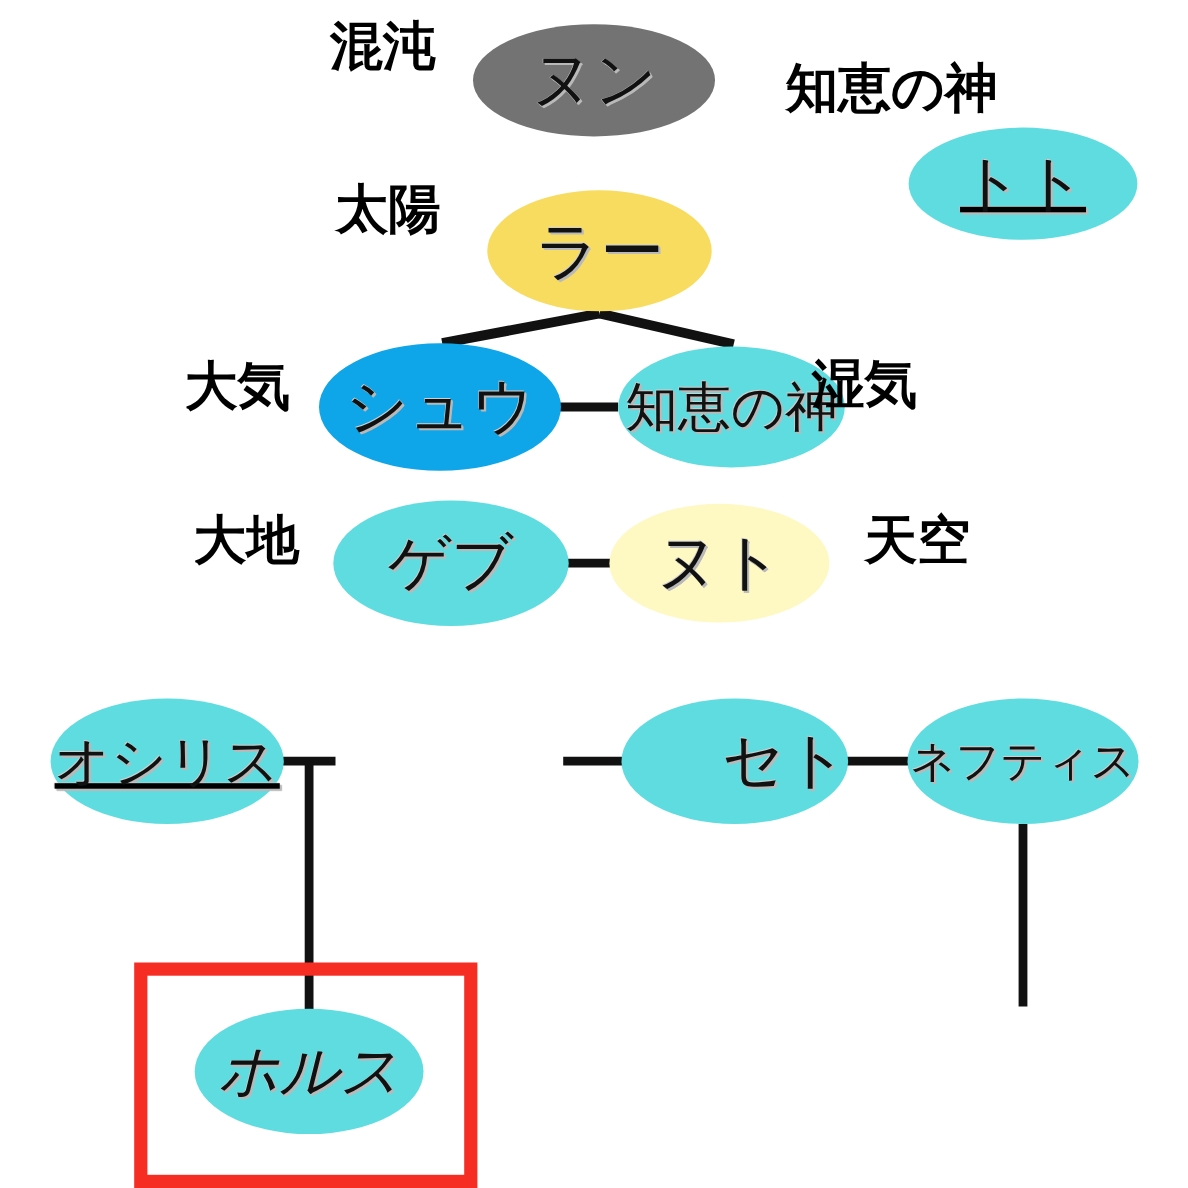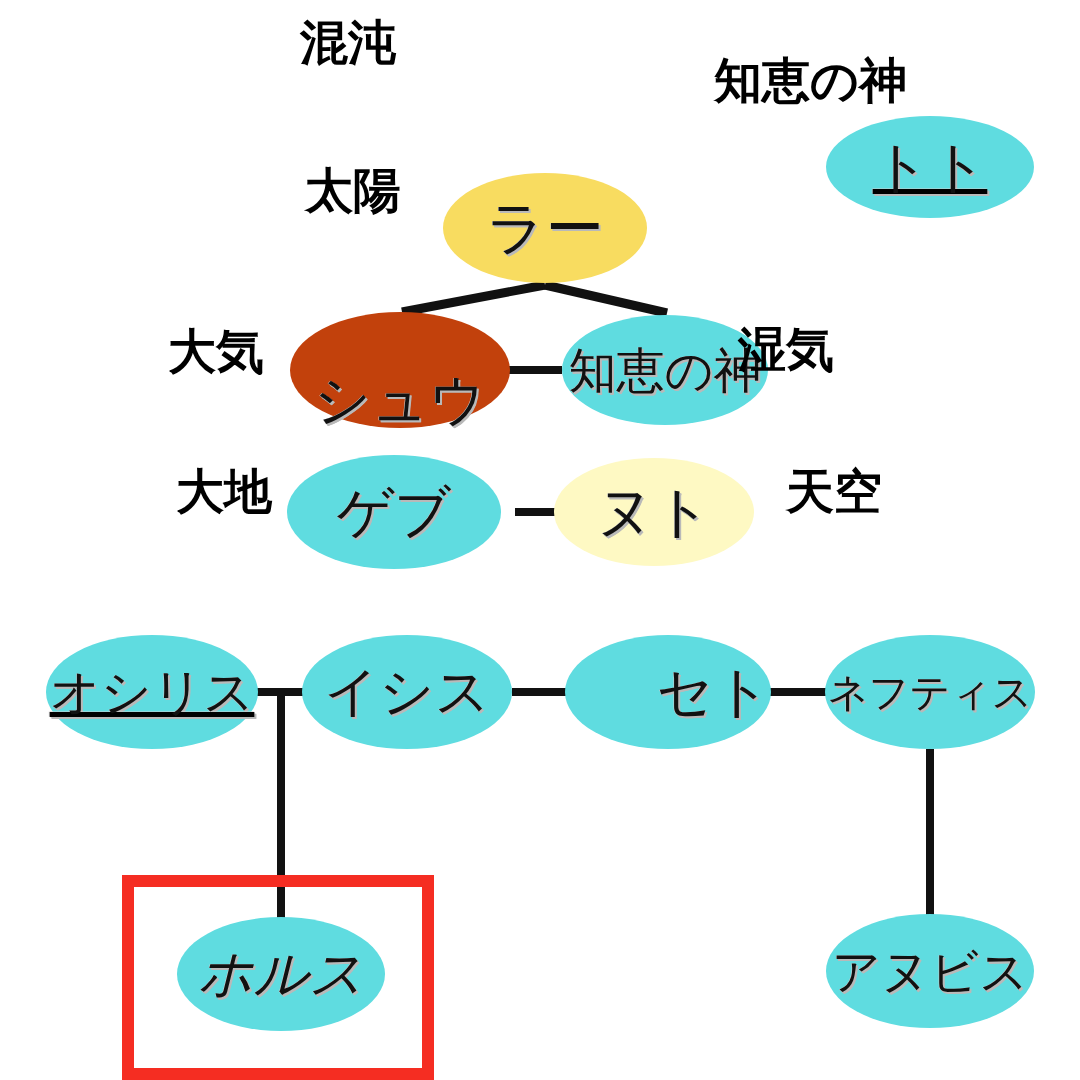--- a/index.html
+++ b/index.html
@@ -93,68 +93,65 @@
     <g stroke="#111111" stroke-width="8" fill="none" stroke-linecap="butt">
 
       <path d="M 281 692 L 281 918"></path>
 
       <path d="M 930 749 L 930 915"></path>
     </g>
   </svg>
 
   <div class="highlight-box" style="left:122px; top:875px; width:312px; height:205px; border:12px solid #F52D22;"></div>
 
+  <div class="node" style="left:430px; top:22px; width:220px; height:102px; background:#737373;">
+    <span class="node-label" style="font-size:56px;">ヌン</span>
+  </div>
 
   <div class="node" style="left:826px; top:116px; width:208px; height:102px; background:#5FDCE0;text-decoration:underline;">
     <span class="node-label" style="font-size:56px;">トト</span>
   </div>
 
   <div class="node" style="left:443px; top:173px; width:204px; height:110px; background:#F8DC60;">
     <span class="node-label" style="font-size:58px;">ラー</span>
   </div>
 
-  <div class="node" style="left:290px; top:312px; width:220px; height:116px; background:#c2410c;align-items:flex-end;">
+  <div class="node" style="left:290px; top:312px; width:220px; height:116px; background:#0ea5e9;">
     <span class="node-label" style="font-size:56px;">シュウ</span>
   </div>
 
   <div class="node" style="left:562px; top:315px; width:206px; height:110px; background:#5FDCE0;">
     <span class="node-label" style="font-size:48px;">知恵の神</span>
   </div>
 
-  <div class="node" style="left:287px; top:455px; width:214px; height:114px; background:#5FDCE0;text-align:right;">
+  <div class="node" style="left:303px; top:455px; width:214px; height:114px; background:#5FDCE0;text-align:right;">
     <span class="node-label" style="font-size:56px;">ゲブ</span>
   </div>
 
   <div class="node" style="left:554px; top:458px; width:200px; height:108px; background:#fef9c3;">
     <span class="node-label" style="font-size:56px;">ヌト</span>
   </div>
 
   <div class="node" style="left:46px; top:635px; width:212px; height:114px; background:#5FDCE0;text-decoration:underline;">
     <span class="node-label" style="font-size:50px;">オシリス</span>
   </div>
 
-  <div class="node" style="left:302px; top:635px; width:210px; height:114px; background:#5FDCE0;">
-    <span class="node-label" style="font-size:54px;">イシス</span>
-  </div>
 
   <div class="node" style="left:565px; top:635px; width:206px; height:114px; background:#5FDCE0;justify-content:flex-end;">
     <span class="node-label" style="font-size:56px;">セト</span>
   </div>
 
   <div class="node" style="left:825px; top:635px; width:210px; height:114px; background:#5FDCE0;">
     <span class="node-label" style="font-size:40px;">ネフティス</span>
   </div>
 
   <div class="node" style="left:177px; top:917px; width:208px; height:114px; background:#5FDCE0;font-style:italic;">
     <span class="node-label" style="font-size:54px;">ホルス</span>
   </div>
 
-  <div class="node" style="left:826px; top:914px; width:208px; height:114px; background:#5FDCE0;">
-    <span class="node-label" style="font-size:48px;">アヌビス</span>
-  </div>
 
   <div class="role-label" style="left:300px; top:18px; font-size:48px;">混沌</div>
 
   <div class="role-label" style="left:714px; top:56px; font-size:48px;">知恵の神</div>
 
   <div class="role-label" style="left:305px; top:166px; font-size:48px;">太陽</div>
 
   <div class="role-label" style="left:168px; top:327px; font-size:48px;">大気</div>
 
   <div class="role-label" style="left:738px; top:325px; font-size:48px;text-align:center;">湿気</div>

